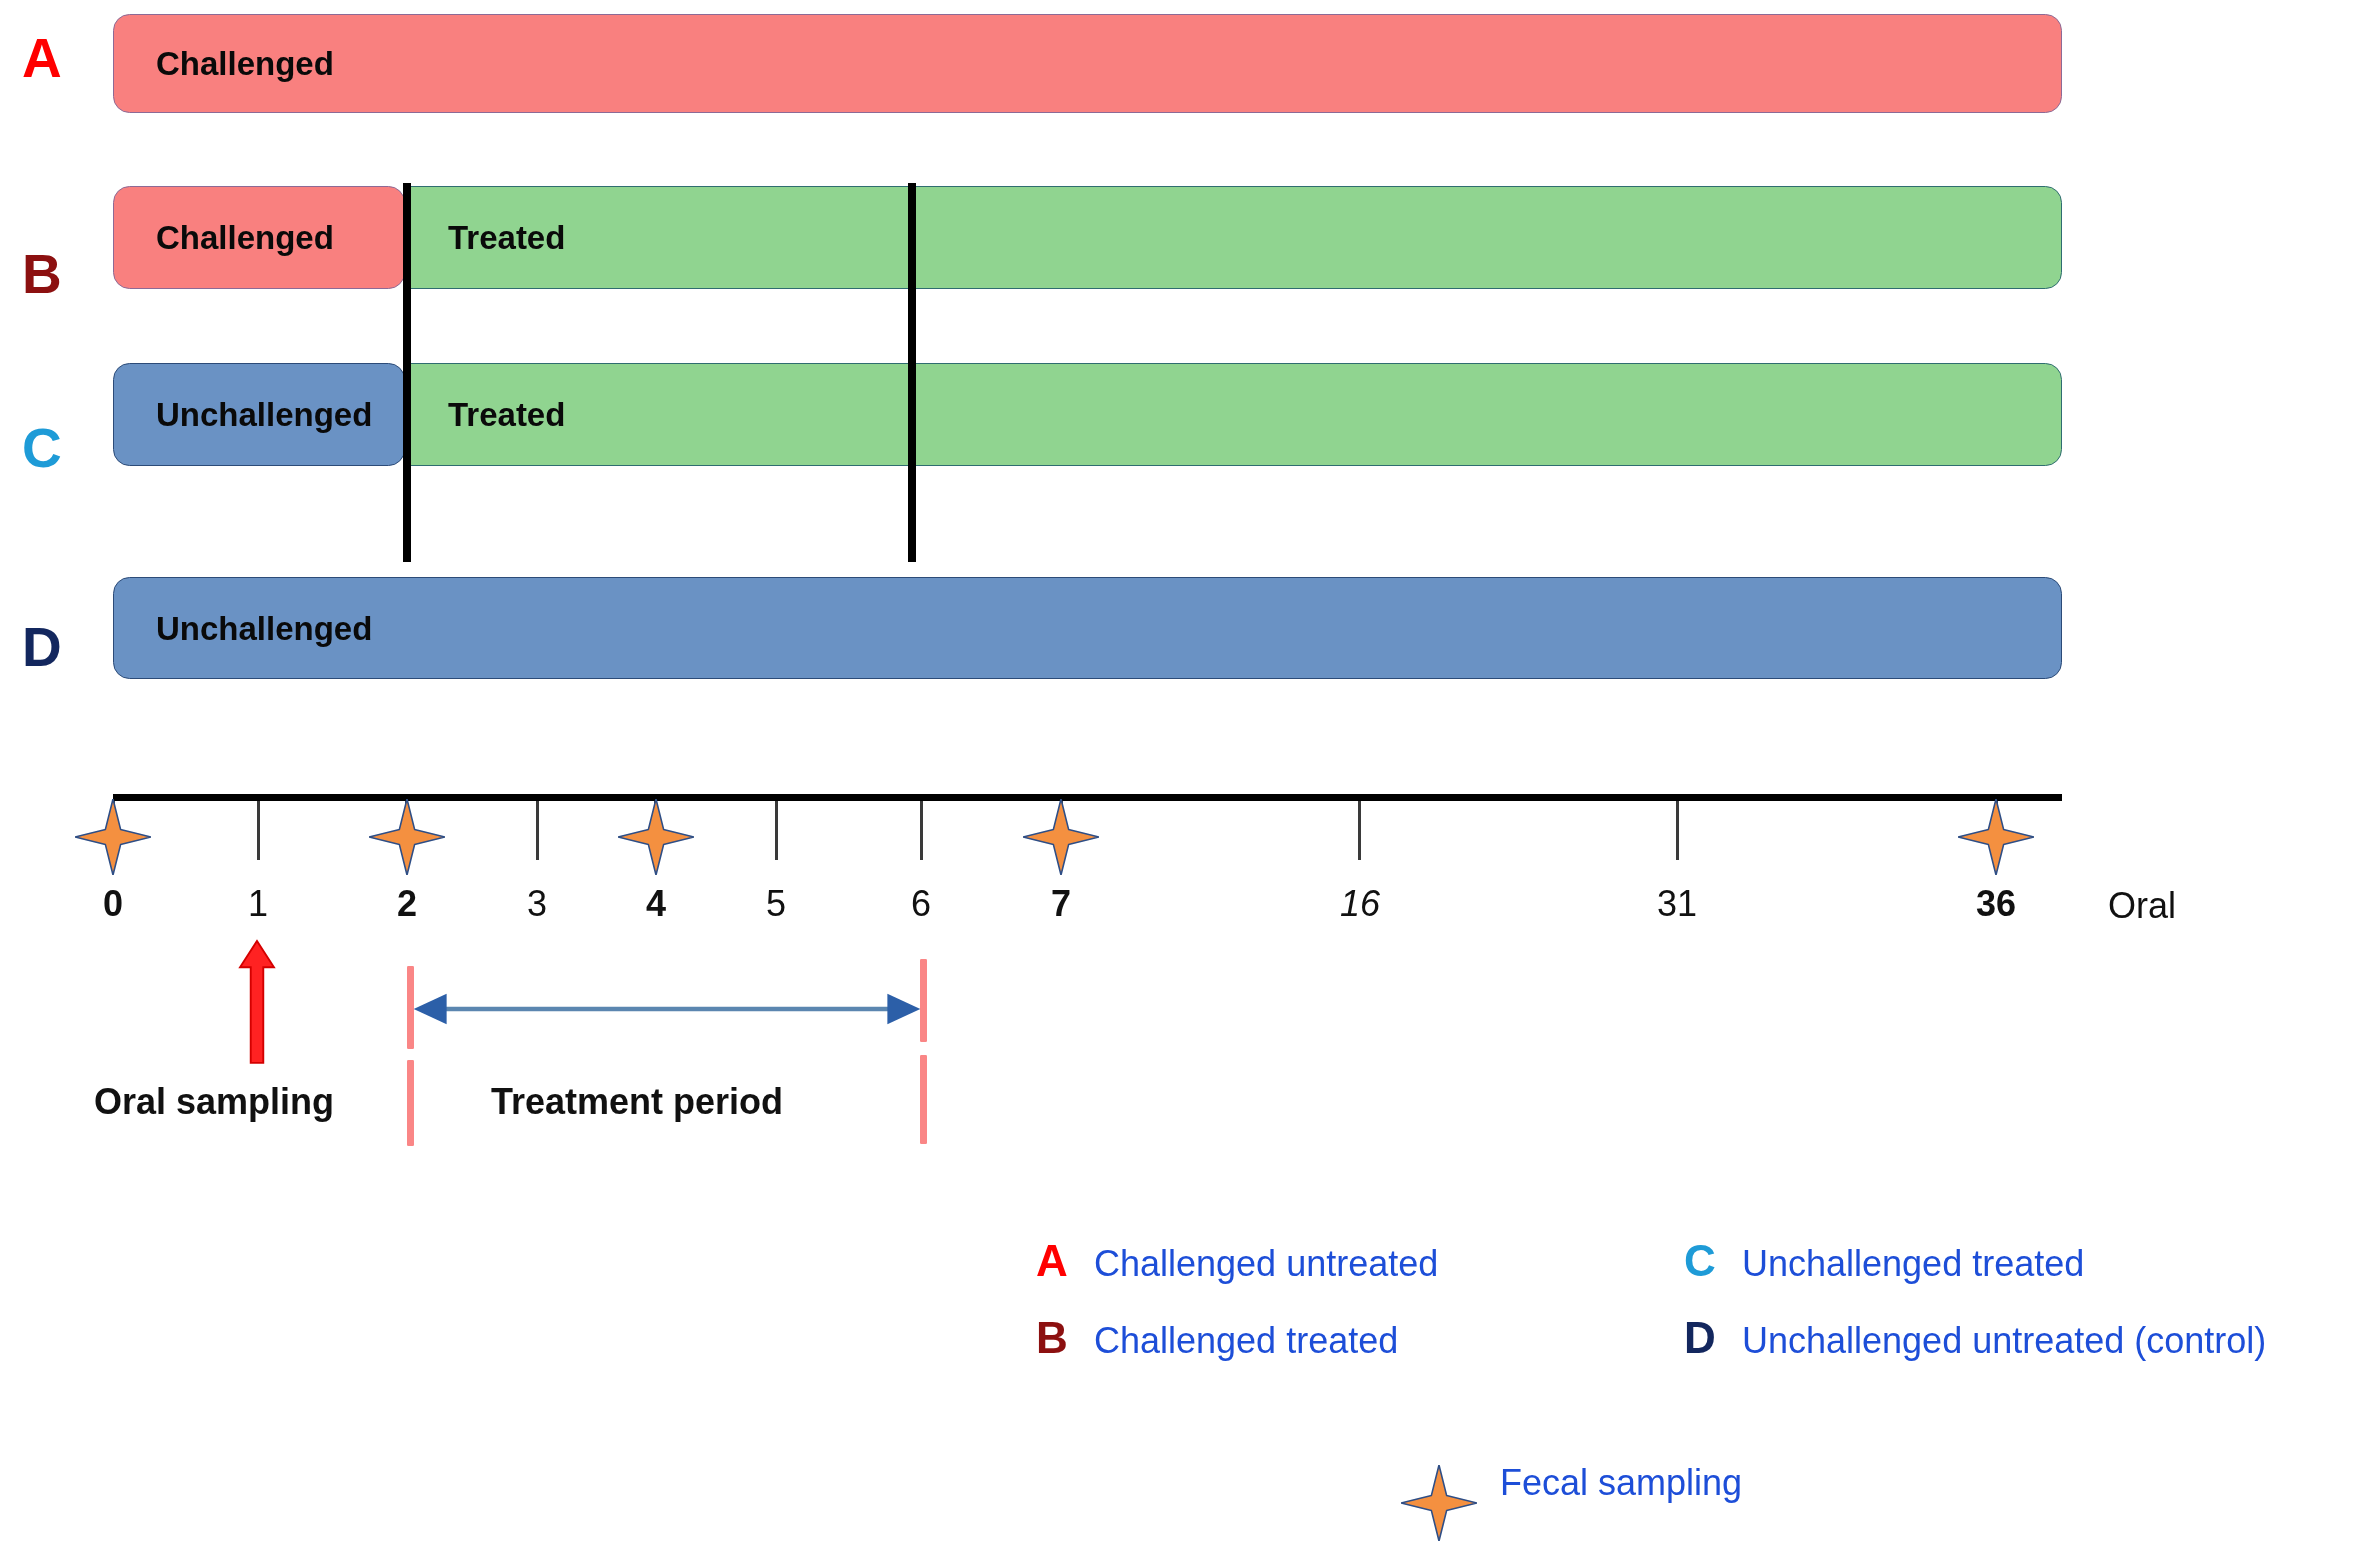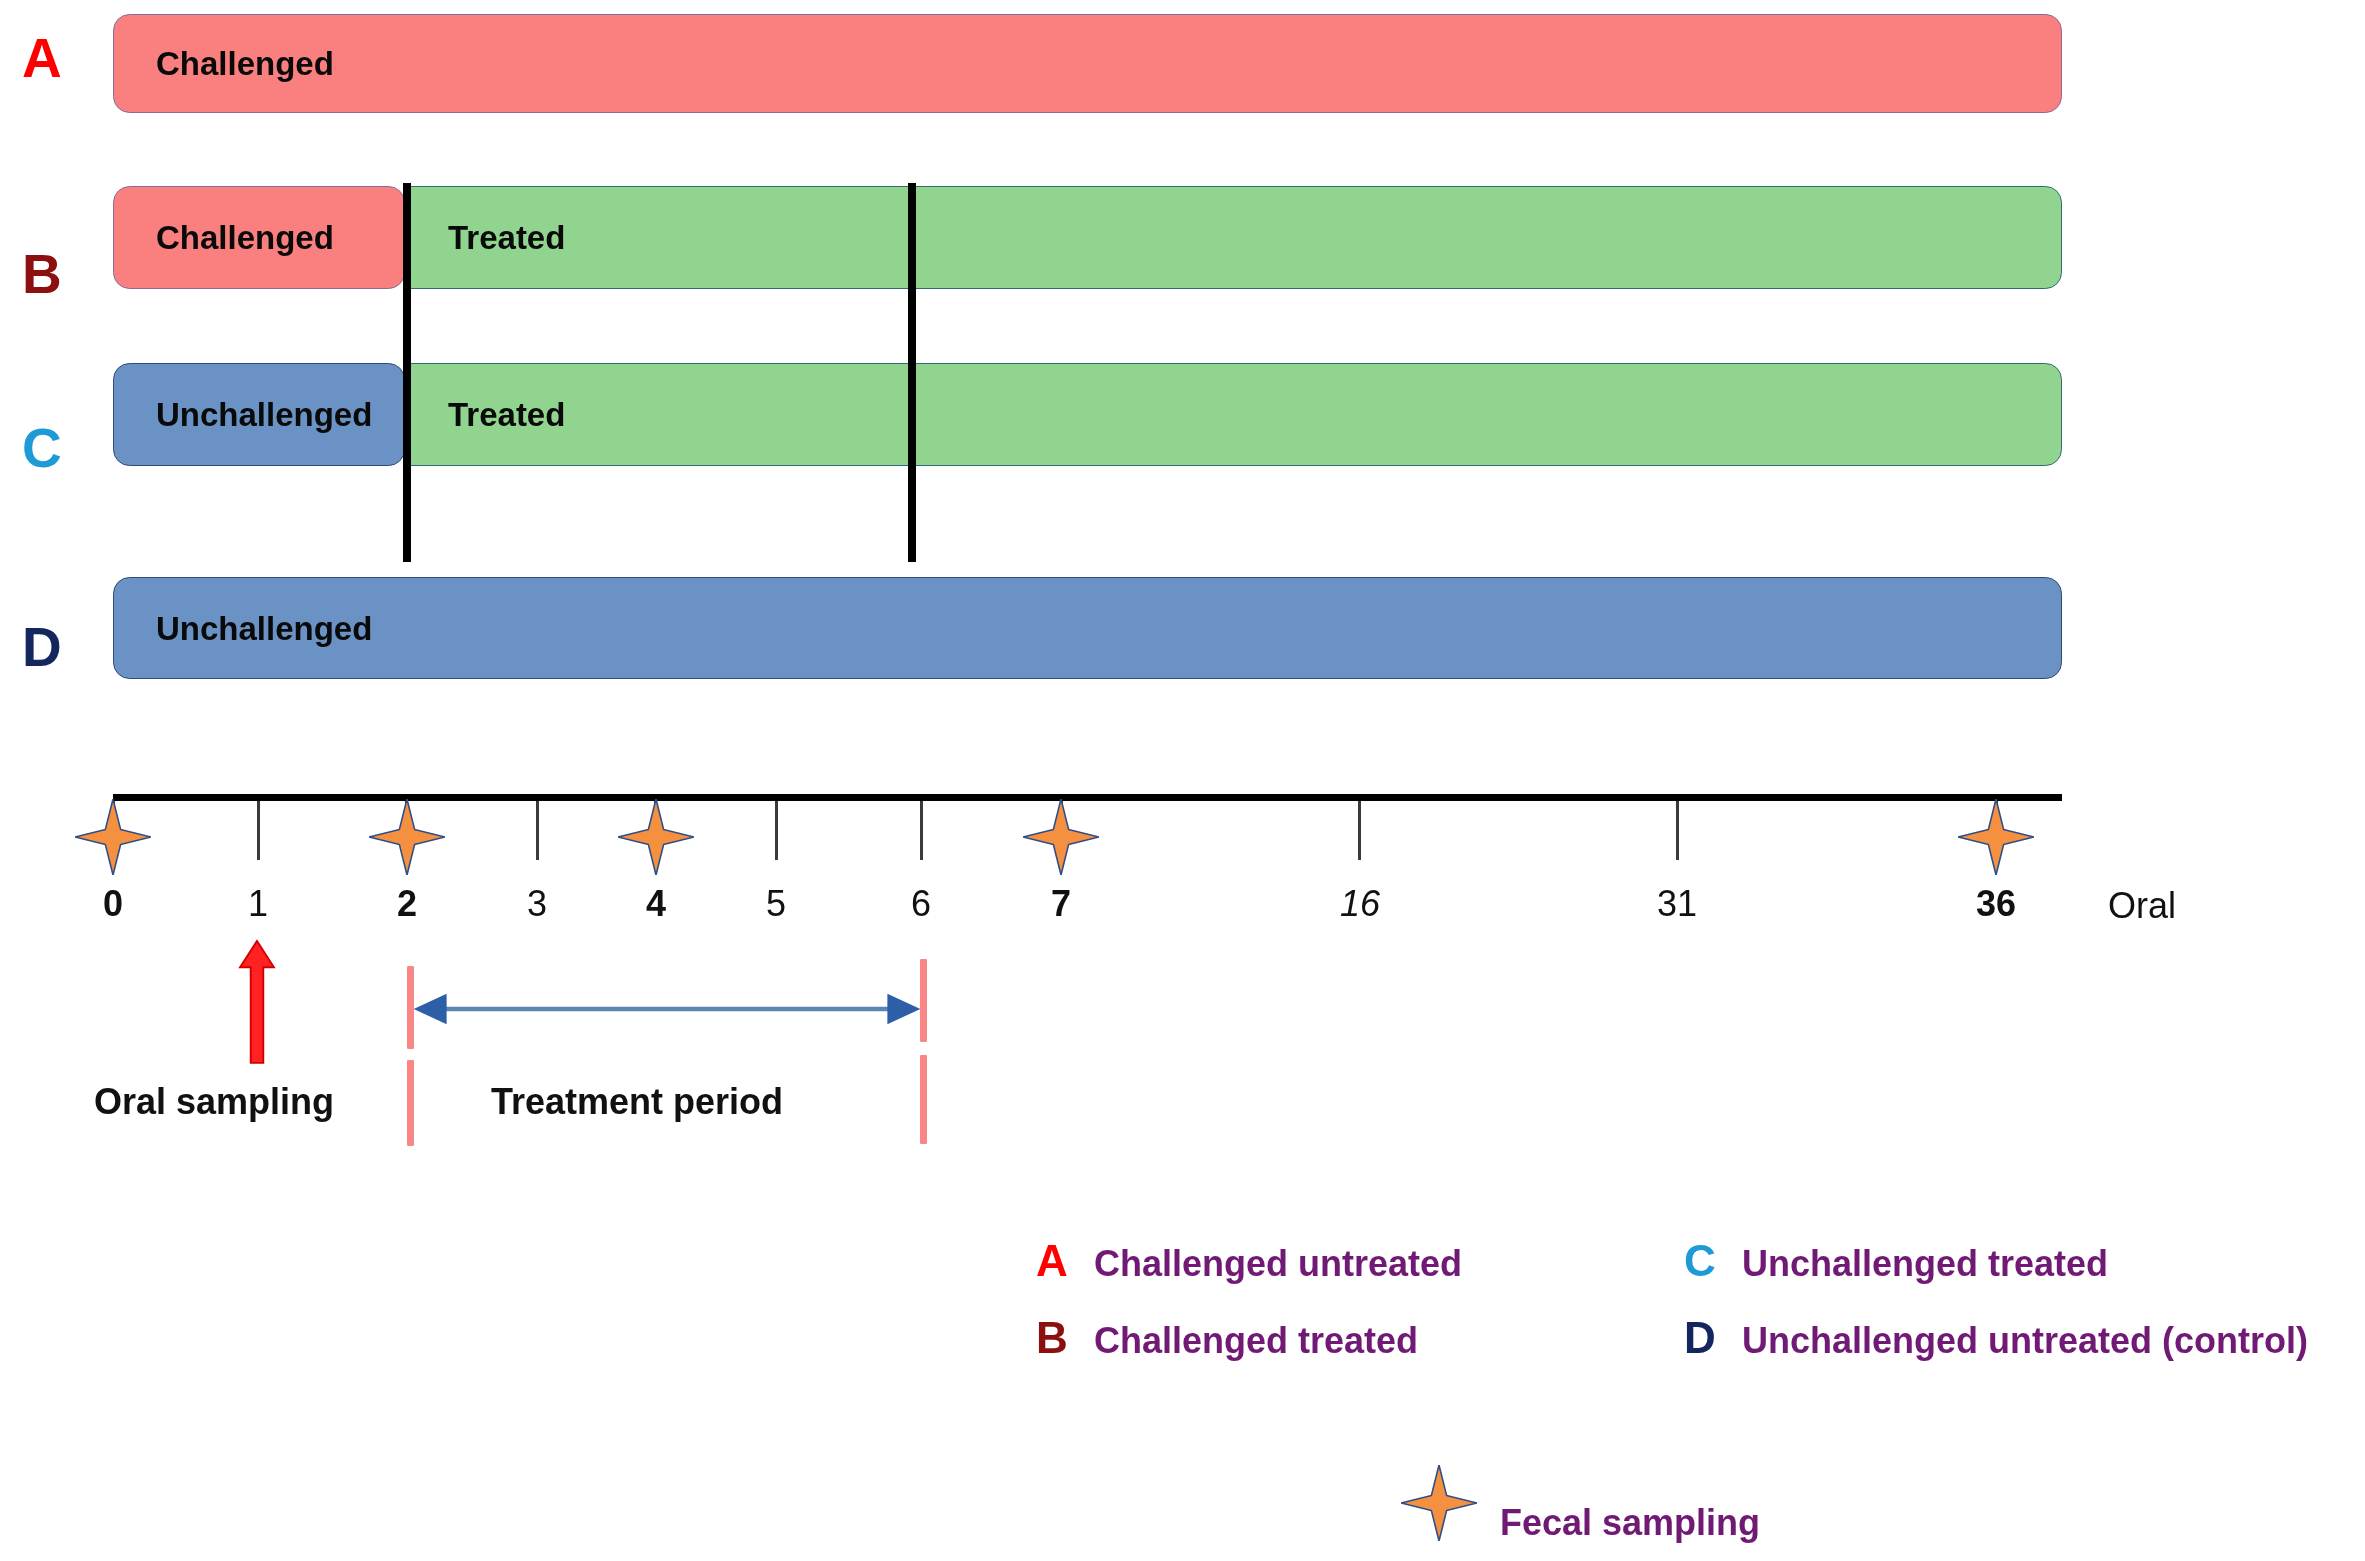--- a/index.html
+++ b/index.html
@@ -94,29 +94,29 @@
   }
 
   
   .legend{position:absolute;left:1036px;top:1239px;width:1303px;z-index:3;}
   .legend-row{display:flex;align-items:flex-start;margin-bottom:33px;}
   .legend-cell{display:flex;align-items:baseline;width:648px;}
   .legend-key{
     font-weight:bold;font-size:44px;line-height:1;width:58px;flex:0 0 58px;
   }
   .legend-text{
-    font-weight:bold;font-size:36px;color:#701a75;line-height:1;white-space:nowrap;
+    font-weight:normal;font-size:36px;color:#1d4ed8;line-height:1;white-space:nowrap;
   }
   .k-a{color:#FF0000;}
   .k-b{color:#8C1010;}
   .k-c{color:#1E9BD7;}
   .k-d{color:#13275E;}
 
   .legend-sampling{
-    position:absolute;left:1401px;top:1465px;display:flex;align-items:flex-end;z-index:3;
+    position:absolute;left:1401px;top:1465px;display:flex;align-items:flex-start;z-index:3;
   }
   .legend-sampling .star-wrap{width:76px;height:76px;flex:0 0 76px;}
   .legend-sampling .legend-text{margin-left:23px;}
 </style>
 </head>
 <body>
 
 <div class="canvas">
 
   <div class="group-letter gl-a">A</div>

